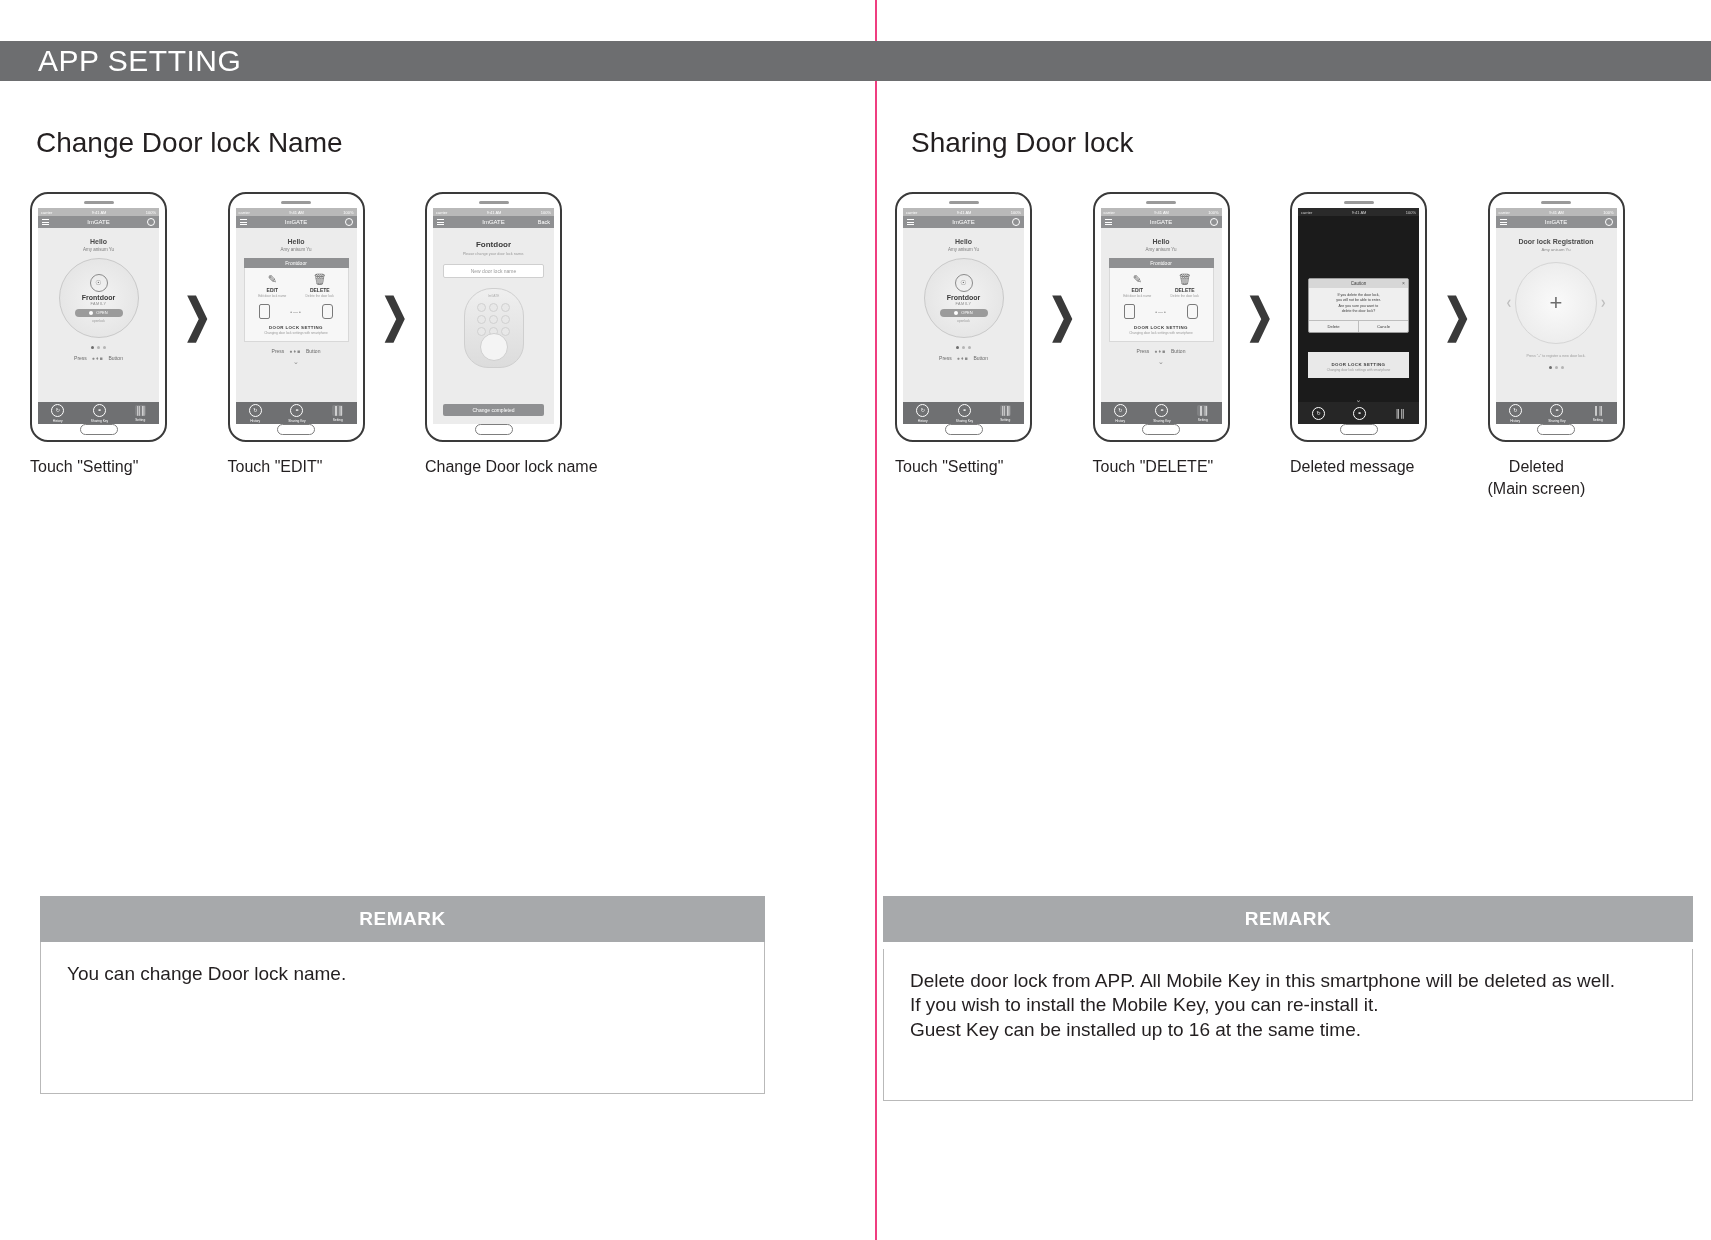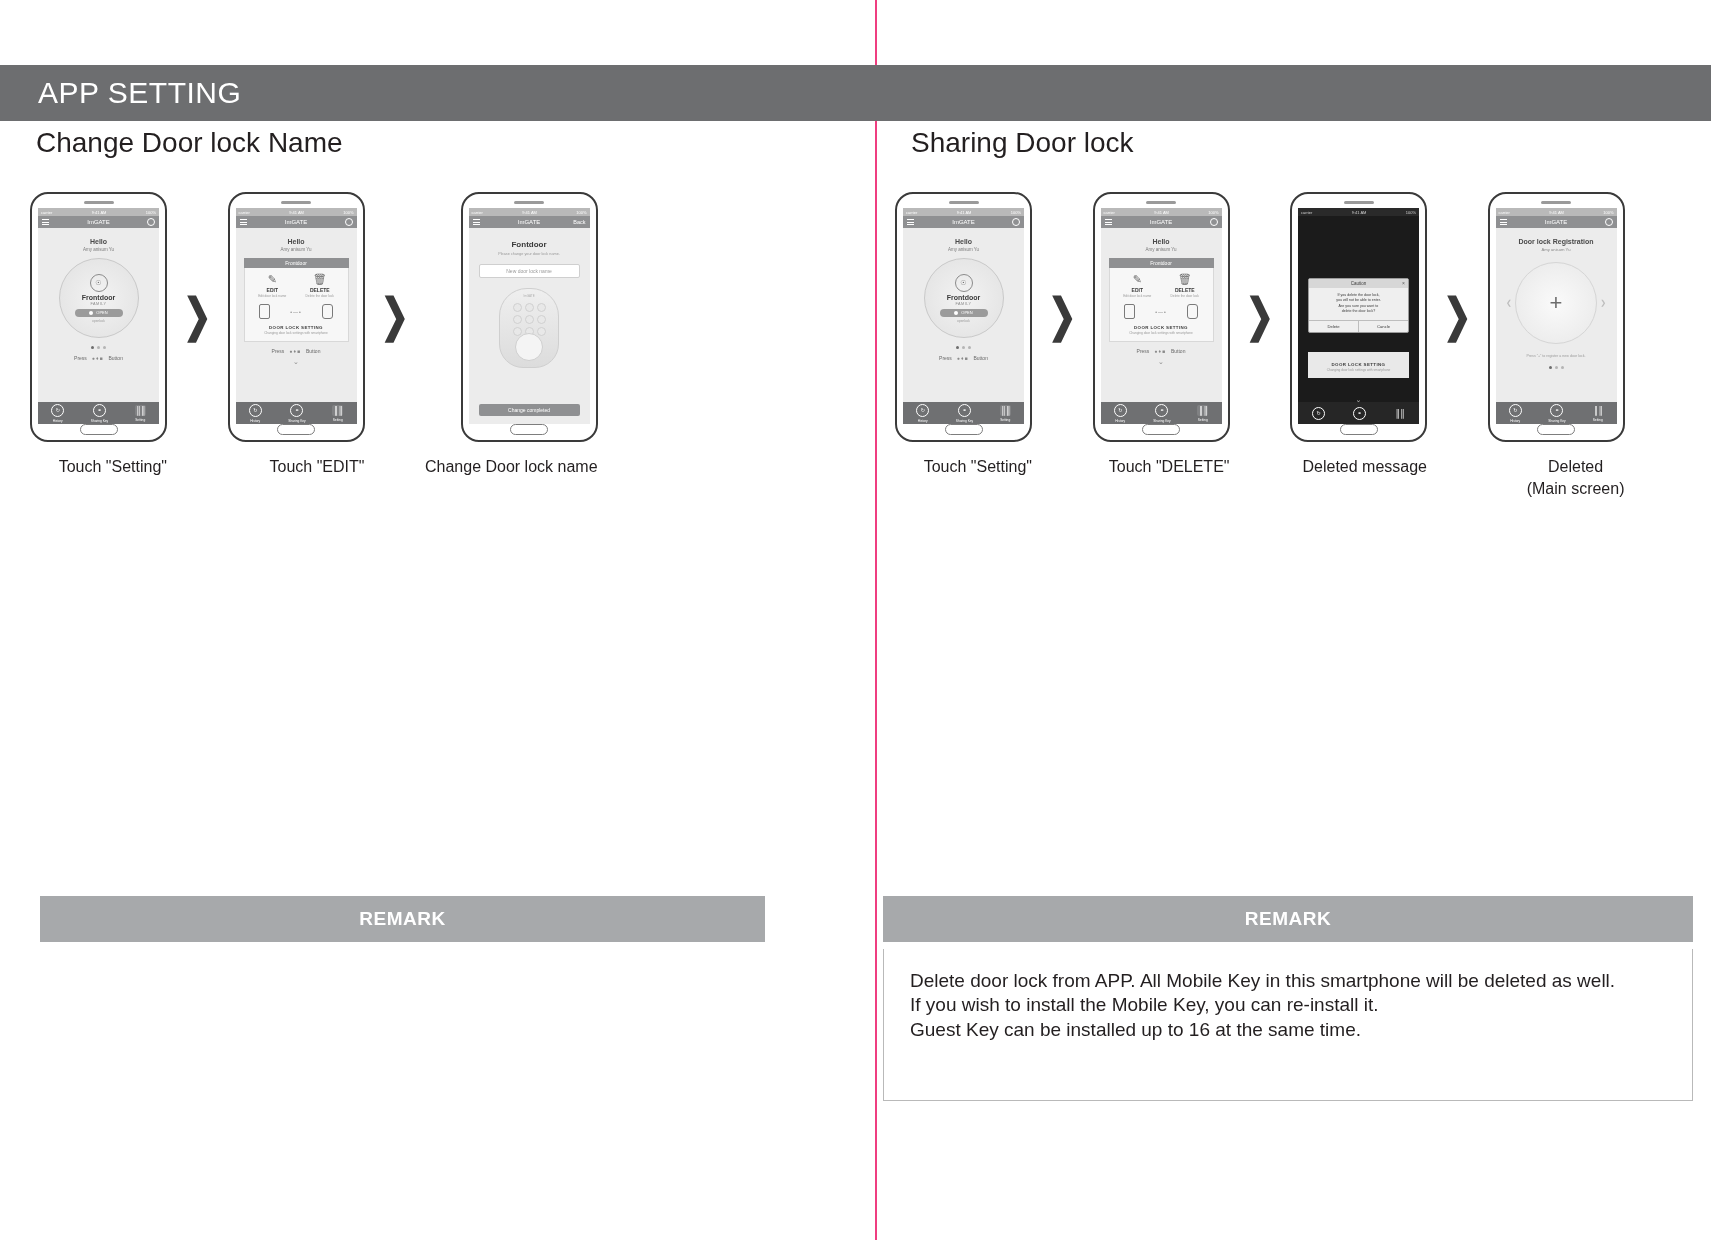--- a/index.html
+++ b/index.html
@@ -14,43 +14,43 @@
   .spread{display:flex;width:1711px;height:1240px;position:relative;}
   .page{position:relative;box-sizing:border-box;}
   .page.left{width:875px;height:1240px;}
   .page.right{width:836px;height:1240px;}
   .gutter{
     position:absolute;left:875px;top:0;width:2px;height:1240px;
     background:#ef3e80;
   }
   
   .banner{
-    position:absolute;left:0;top:41px;height:56px;
-    background:#6d6e70;display:flex;align-items:center;margin-top:24px;
+    position:absolute;left:0;top:41px;height:40px;
+    background:#6d6e70;display:flex;align-items:center;
   }
   .banner.left{width:875px;}
   .banner.right{left:0;width:836px;}
   .banner-title{
     color:#ffffff;font-size:30px;letter-spacing:.5px;
     padding-left:38px;font-weight:400;
   }
   .section-title{
     position:absolute;top:127px;font-size:28px;font-weight:400;color:#231f20;
   }
   .left .section-title{left:36px;}
   .right .section-title{left:36px;}
 
   
   .flow{
     position:absolute;top:192px;display:flex;align-items:flex-start;
   }
   .left .flow{left:30px;}
   .right .flow{left:20px;}
 
-  .step{width:auto;display:flex;flex-direction:column;align-items:flex-end;}
+  .step{width:auto;display:flex;flex-direction:column;align-items:flex-start;}
   .caption{
     margin-top:14px;font-size:16px;color:#231f20;text-align:center;line-height:1.35;
     white-space:pre-line;
   }
   .arrow{
     align-self:flex-start;margin-top:106px;
     font-size:34px;color:#3a3a3a;font-weight:bold;
     padding:0 16px;line-height:1;
     transform:scaleY(1.35);
   }
@@ -449,20 +449,23 @@
           </div>
           <div class="home"></div>
         </div>
         <div class="caption">Change Door lock name</div>
       </div>
 
     </div>
 
     <div class="remark">
       <div class="remark-hd">REMARK</div>
+      <div class="remark-bd">
+        <p>You can change Door lock name.</p>
+      </div>
     </div>
 
   </div>
 
   <div class="gutter"></div>
 
   <div class="page right">
     <div class="banner right"></div>
 
     <div class="section-title">Sharing Door lock</div>

